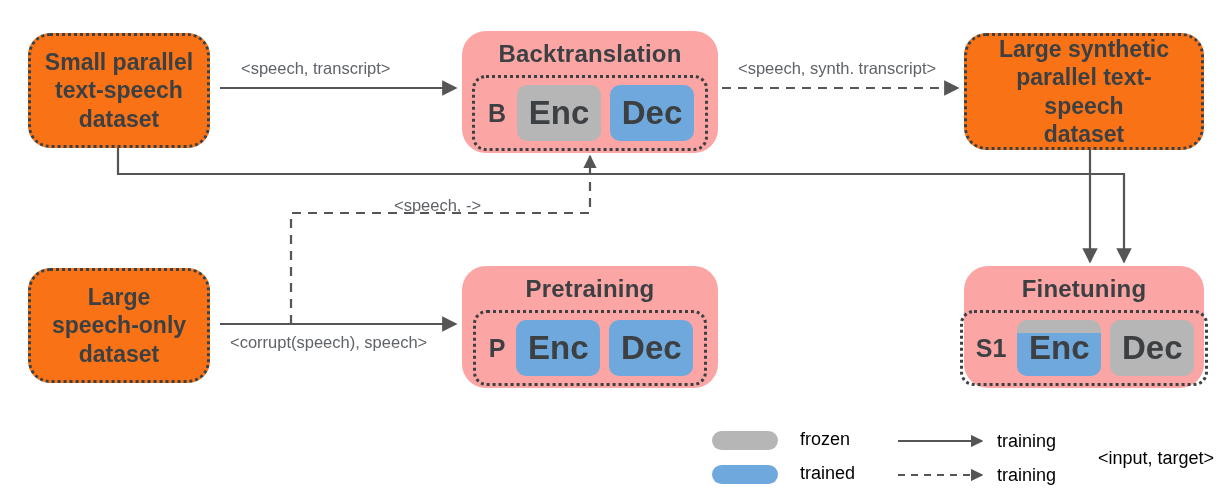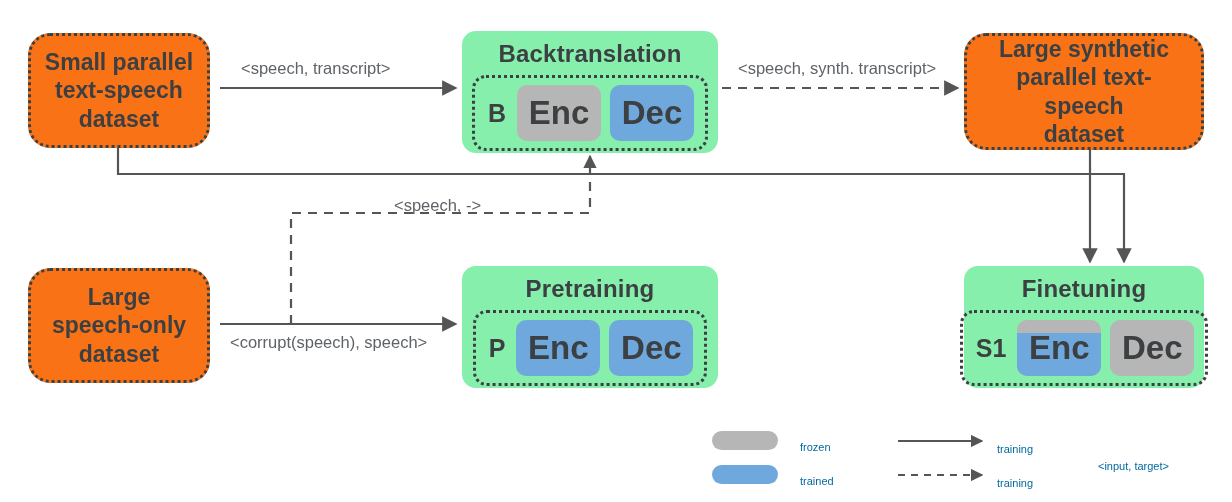--- a/index.html
+++ b/index.html
@@ -13,21 +13,21 @@
     position:absolute;box-sizing:border-box;
     border:3px dotted #3c4043;border-radius:22px;background:#f97316;
     display:flex;align-items:center;justify-content:center;text-align:center;
     font-weight:bold;font-size:23px;line-height:1.22;color:#3c4043;
     padding:6px 10px;
   }
 
   
   .stage-box{
     position:absolute;box-sizing:border-box;
-    background:#86efac;border-radius:14px;
+    background:#fca5a5;border-radius:24px;
     display:flex;flex-direction:column;align-items:center;
   }
   .stage-title{font-weight:bold;font-size:24px;color:#3c4043;margin-top:9px;letter-spacing:.2px;}
   .module-group{
     margin-top:7px;box-sizing:border-box;
     border:3px dotted #3c4043;border-radius:14px;
     display:flex;align-items:center;gap:9px;
     padding:7px 11px;
   }
   .tag{font-weight:bold;font-size:25px;color:#3c4043;padding:0 2px;}
@@ -45,21 +45,21 @@
   
   .edge-label{
     position:absolute;font-size:16.5px;color:#5f6368;white-space:nowrap;
     line-height:1.32;
   }
   .edge-label.two-line{line-height:1.38;}
 
   
   .legend{position:absolute;left:700px;top:415px;width:532px;height:87px;}
   .legend-swatch{position:absolute;width:66px;height:19px;border-radius:10px;}
-  .legend-text{position:absolute;font-size:11px;color:#0369a1;white-space:nowrap;margin-top:12px;}
+  .legend-text{position:absolute;font-size:18px;color:#000000;white-space:nowrap;}
 </style>
 </head>
 <body>
 
 <div id="stage">
 
   <svg class="wires" viewBox="0 0 1232 502">
     <defs>
       <marker id="ah" viewBox="0 0 10 10" refX="9" refY="5" markerWidth="7" markerHeight="7" orient="auto-start-reverse">
         <path d="M 0 0 L 10 5 L 0 10 z" fill="#555"></path>

